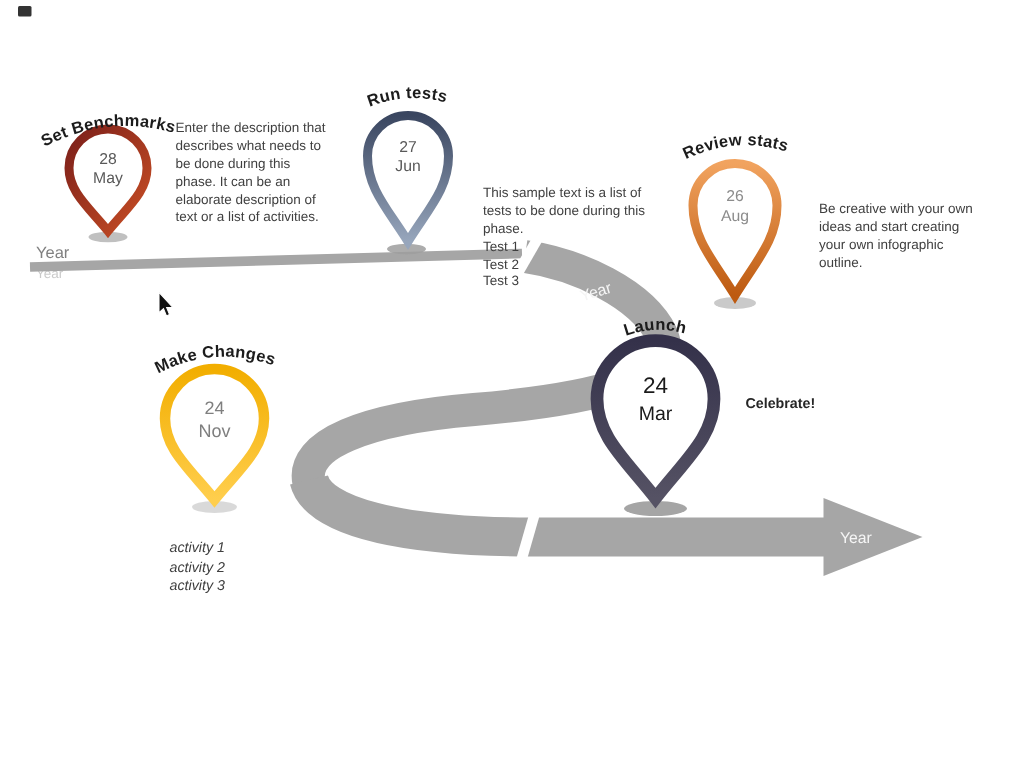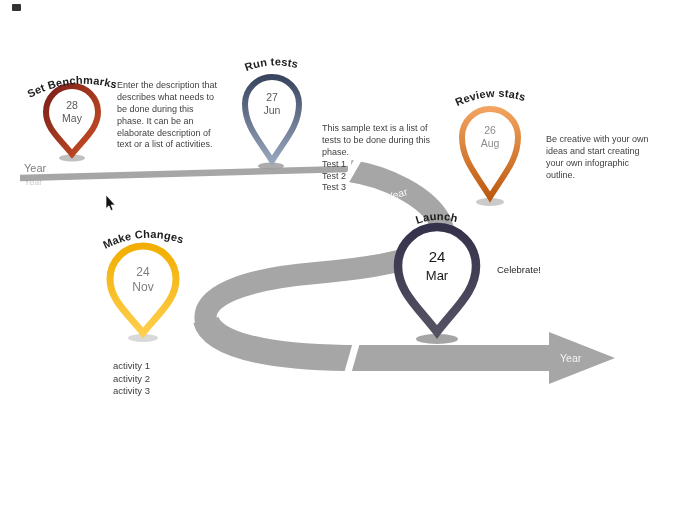--- a/index.html
+++ b/index.html
@@ -10,21 +10,21 @@
   .stage svg { position:absolute; left:0; top:0; }
   svg text { font-family:"Liberation Sans", sans-serif; }
   .pin-title { font-size:11px; font-weight:bold; fill:#1c1c1c; letter-spacing:.2px; }
   .pin-date  { text-anchor:middle; }
   .year-road { font-size:10.5px; fill:#f5f5f5; }
   .desc {
     position:absolute; font-size:9px; line-height:1.32; color:#3f3f3f;
     white-space:pre-line;
   }
   .desc.activities { font-size:9.5px; }
-  .desc.celebrate { font-size:9.5px; color:#262626; }
+  .desc.celebrate { font-size:9.5px; color:#262626;font-weight:bold; }
   .corner-artifact {
     position:absolute; left:12px; top:4px; width:9px; height:7px;
     background:#333; border-radius:1px;
   }
 </style>
 </head>
 <body>
 
 <div class="stage">
 
@@ -132,19 +132,19 @@
 
   <div class="desc" style="left:117px; top:68px; width:104px;margin-top:12px;">Enter the description that describes what needs to be done during this phase. It can be an elaborate description of text or a list of activities.</div>
 
   <div class="desc" style="left:322px; top:83px; width:115px;margin-top:40px;">This sample text is a list of tests to be done during this phase.
 Test 1
 Test 2
 Test 3</div>
 
   <div class="desc" style="left:546px; top:112px; width:104px;margin-top:22px;">Be creative with your own ideas and start creating your own infographic outline.</div>
 
-  <div class="desc activities" style="left:113px; top:360px; width:90px;">activity 1
+  <div class="desc activities" style="left:113px; top:360px; width:90px;font-style:italic;">activity 1
 activity 2
 activity 3</div>
 
   <div class="desc celebrate" style="left:497px; top:264px; width:80px;">Celebrate!</div>
 
 </div>
 
 </body></html>

